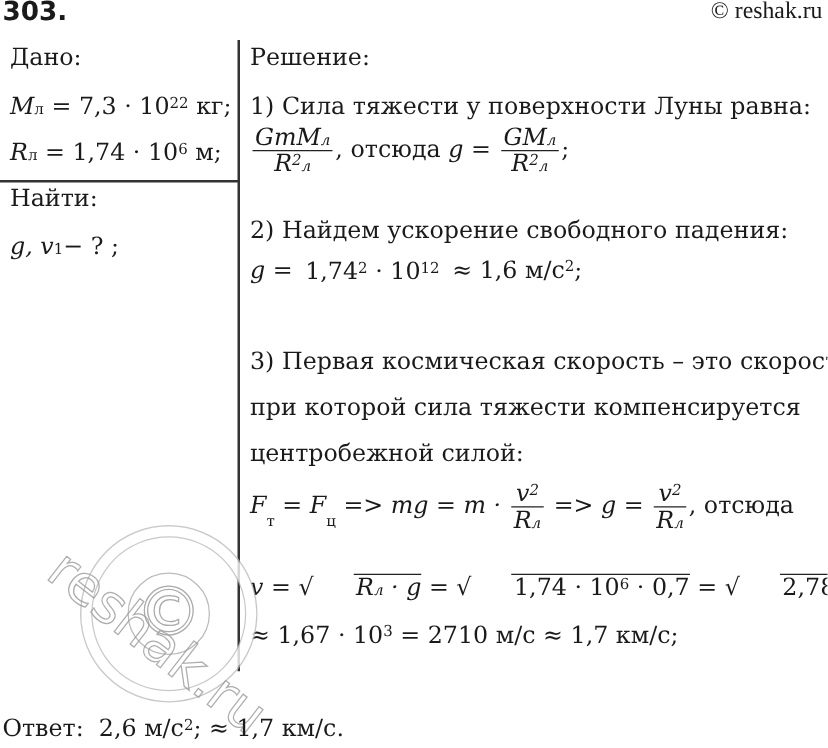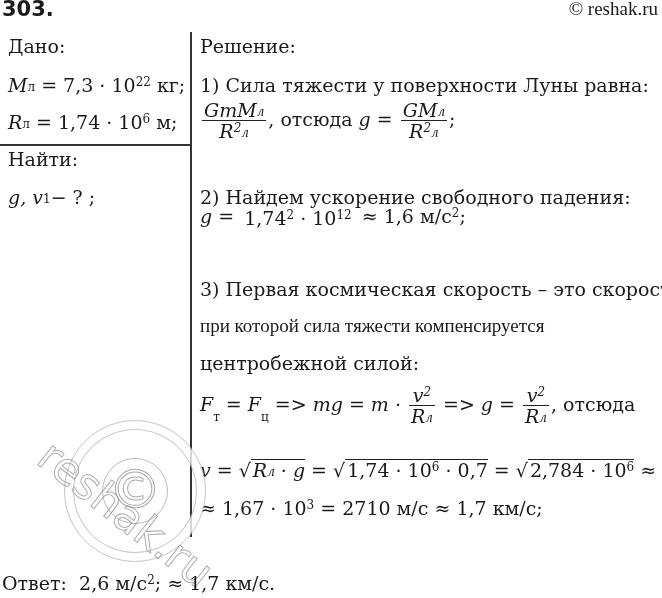--- a/index.html
+++ b/index.html
@@ -10,21 +10,21 @@
   .wm { right:4px; top:-2px; font-size:19px; font-family:"Liberation Serif",serif; }
   .t { font-size:19px; line-height:22px; }
   .m { font-style:italic; }
   .vline { position:absolute; left:190px; top:32px; width:1.5px; height:505px; background:#333; }
   .hline { position:absolute; left:0; top:144px; width:191px; height:1.5px; background:#333; }
   .frac { display:inline-block; vertical-align:middle; text-align:center; margin:0 2px; }
   .frac > span { display:block; line-height:20px; padding:0 2px; }
   .frac > span.top { border-bottom:1.5px solid #222; }
   sup { font-size:12px; vertical-align:top; position:relative; top:-3px; }
   sub { font-size:12px; vertical-align:bottom; position:relative; top:2px; }
-  .sqrt { border-top:1.5px solid #222; padding-left:2px; display:inline-block; line-height:20px; }
+  .sqrt { border-top:1.5px solid #222; padding-left:2px; display:inline-block; line-height:20px;margin-left:32px; }
   .stamp { position:absolute; left:64px; top:420px; width:140px; height:140px; border-radius:50%;
            border:1px solid #bbb; box-shadow: inset 0 0 0 8px #fff, inset 0 0 0 9px #bbb; opacity:0.8; }
   .stamp-c { position:absolute; left:102px; top:458px; width:64px; height:64px; border-radius:50%; border:1px solid #bbb;
              font-size:54px; line-height:62px; text-align:center; color:#fff; -webkit-text-stroke:1px #aaa; font-family:"DejaVu Sans",sans-serif; }
   .wm-text { position:absolute; left:60px; top:430px; font-size:44px; transform:rotate(38deg); transform-origin:left top;
              color:transparent; -webkit-text-stroke:1px #999; font-family:"DejaVu Sans",sans-serif; opacity:0.8; }
 </style>
 </head>
 <body>
 
@@ -55,30 +55,30 @@
   <span class="frac m">
     <span class="top"><span>GmM</span><sub>л</sub></span>
     <span><span>R</span><sup>2</sup><sub>л</sub></span>
   </span><span>, отсюда </span><span class="m">g = </span>
   <span class="frac m">
     <span class="top"><span>GM</span><sub>л</sub></span>
     <span><span>R</span><sup>2</sup><sub>л</sub></span>
   </span><span>;</span>
 </div>
 
-<div class="abs t" style="left:200px;top:173px;margin-top:13px;">2) Найдем ускорение свободного падения:</div>
+<div class="abs t" style="left:200px;top:173px;">2) Найдем ускорение свободного падения:</div>
 <div class="abs t" style="left:200px;top:205px;">
   <span class="m">g = </span>
   <span class="frac">
     <span><span>1,74</span><sup>2</sup><span> · 10</span><sup>12</sup></span>
   </span><span> ≈ 1,6 м/с</span><sup>2</sup><span>;</span>
 </div>
 
 <div class="abs t" style="left:200px;top:278px;">3) Первая космическая скорость – это скорость,</div>
-<div class="abs t" style="left:200px;top:315px;font-family:Liberation Serif, serif;">при которой сила тяжести компенсируется</div>
+<div class="abs t" style="left:200px;top:315px;">при которой сила тяжести компенсируется</div>
 <div class="abs t" style="left:200px;top:352px;">центробежной силой:</div>
 
 <div class="abs t" style="left:200px;top:385px;">
   <span class="m">F</span><sub>т</sub><span> = </span><span class="m">F</span><sub>ц</sub><span> =&gt;  </span>
   <span class="m">mg = m · </span>
   <span class="frac m">
     <span class="top"><span>v</span><sup>2</sup></span>
     <span><span>R</span><sub>л</sub></span>
   </span><span> =&gt;  </span>
   <span class="m">g = </span>

